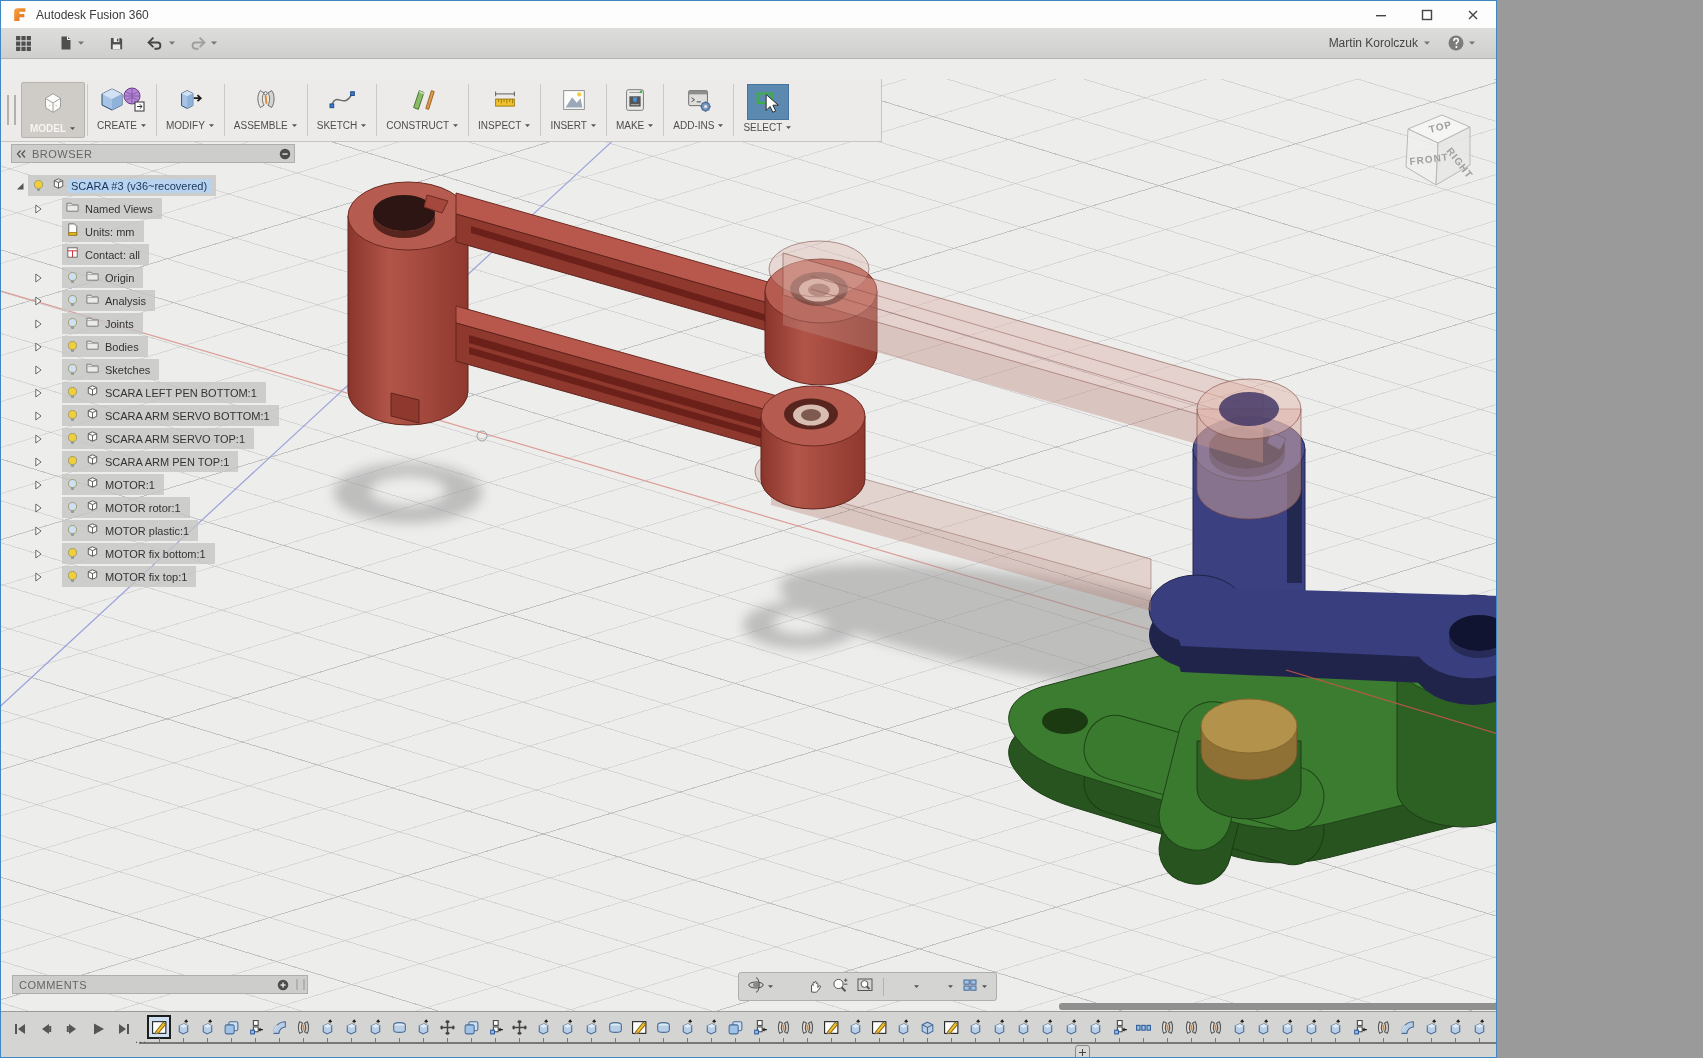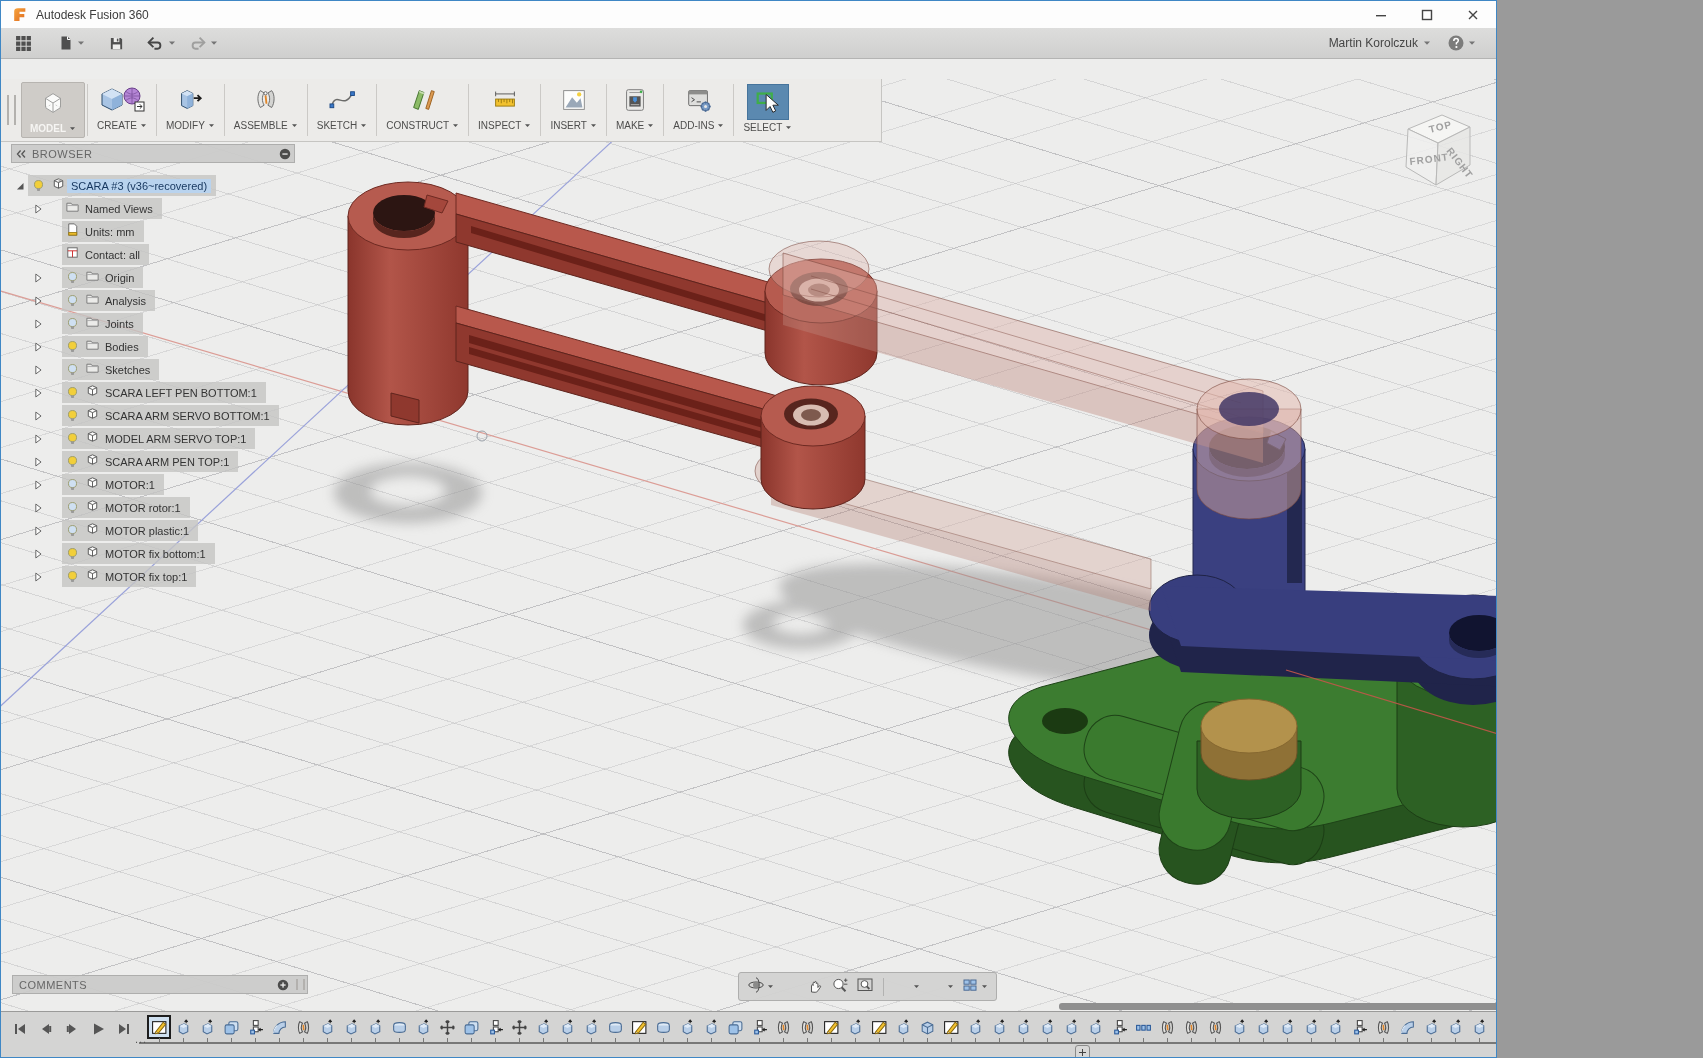--- a/index.html
+++ b/index.html
@@ -918,21 +918,21 @@
           </span>
           <span class="b-pill">
             <span class="b-bulb bulb-on">
               <svg width="15" height="15">
                 <use href="#br-bulb" width="15" height="15"></use>
               </svg>
             </span>
             <span class="b-icon"><svg width="15" height="15">
                 <use href="#br-component" width="15" height="15"></use>
               </svg></span>
-            <span class="b-label">MODEL ARM SERVO TOP:1</span>
+            <span class="b-label">SCARA ARM SERVO TOP:1</span>
           </span>
         </div>
         <div class="b-row ind">
           <span class="b-arrow">
             <svg width="14" height="14">
               <use href="#br-arrow-c" width="14" height="14"></use>
             </svg>
           </span>
           <span class="b-pill">
             <span class="b-bulb bulb-on">

